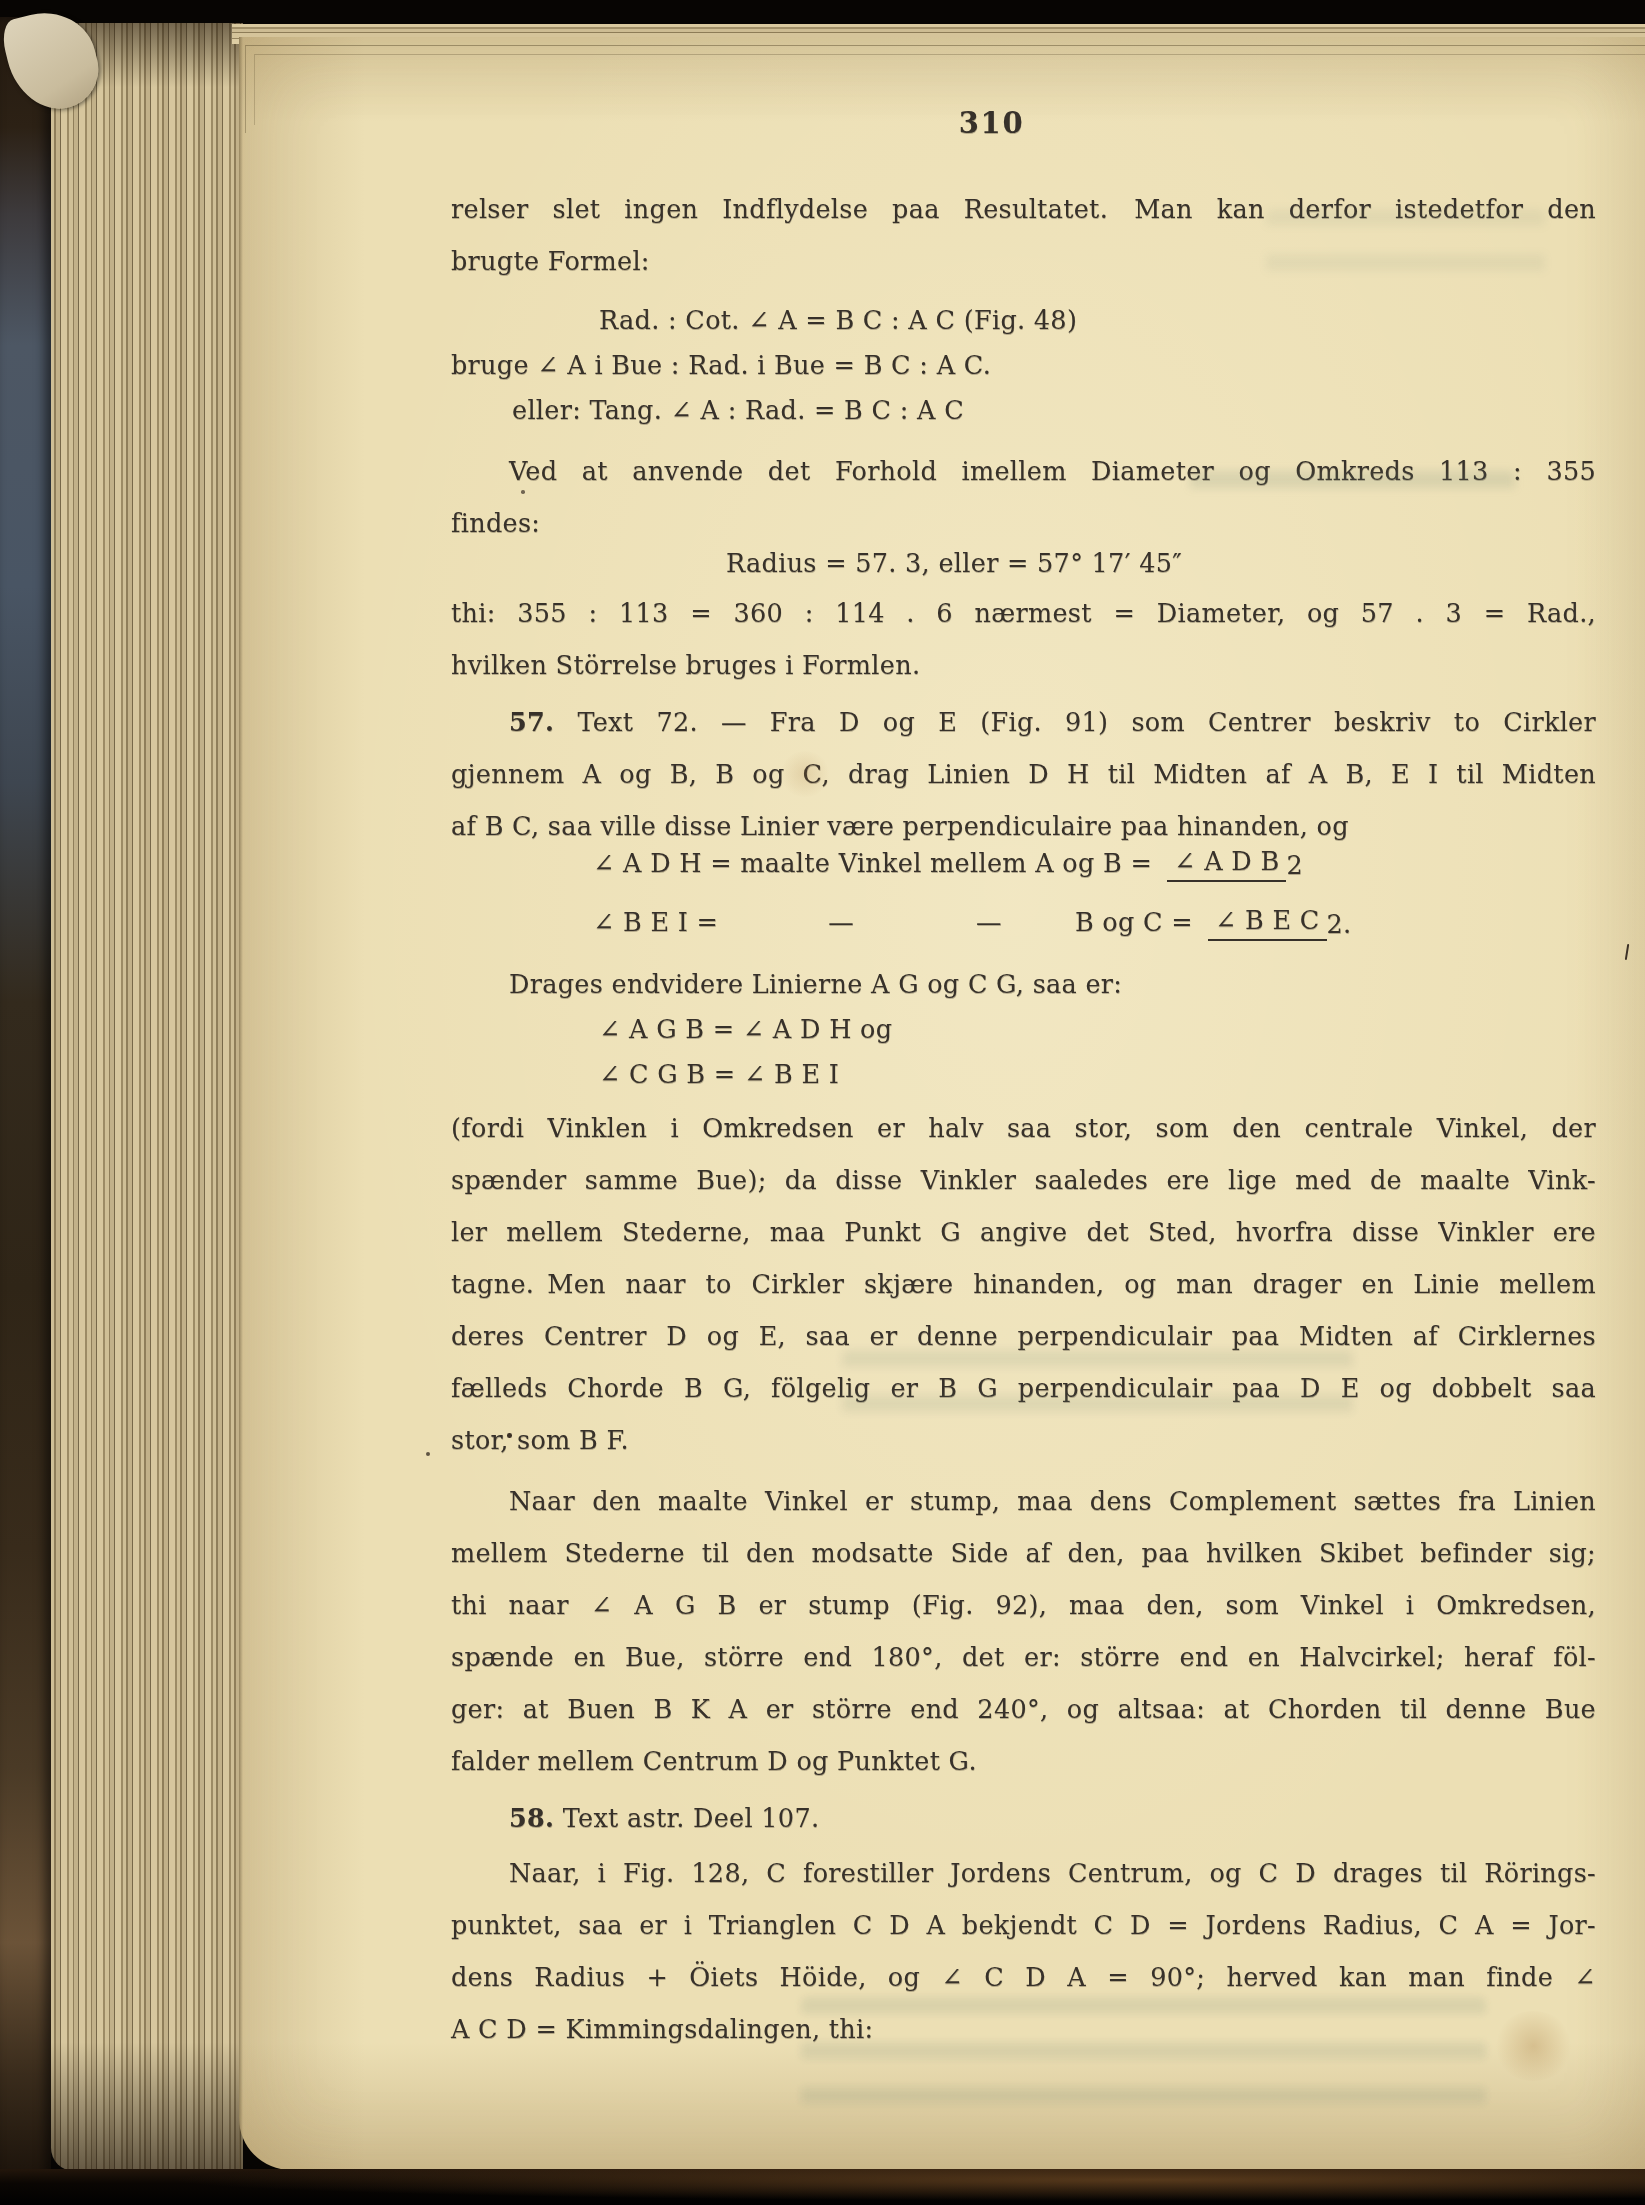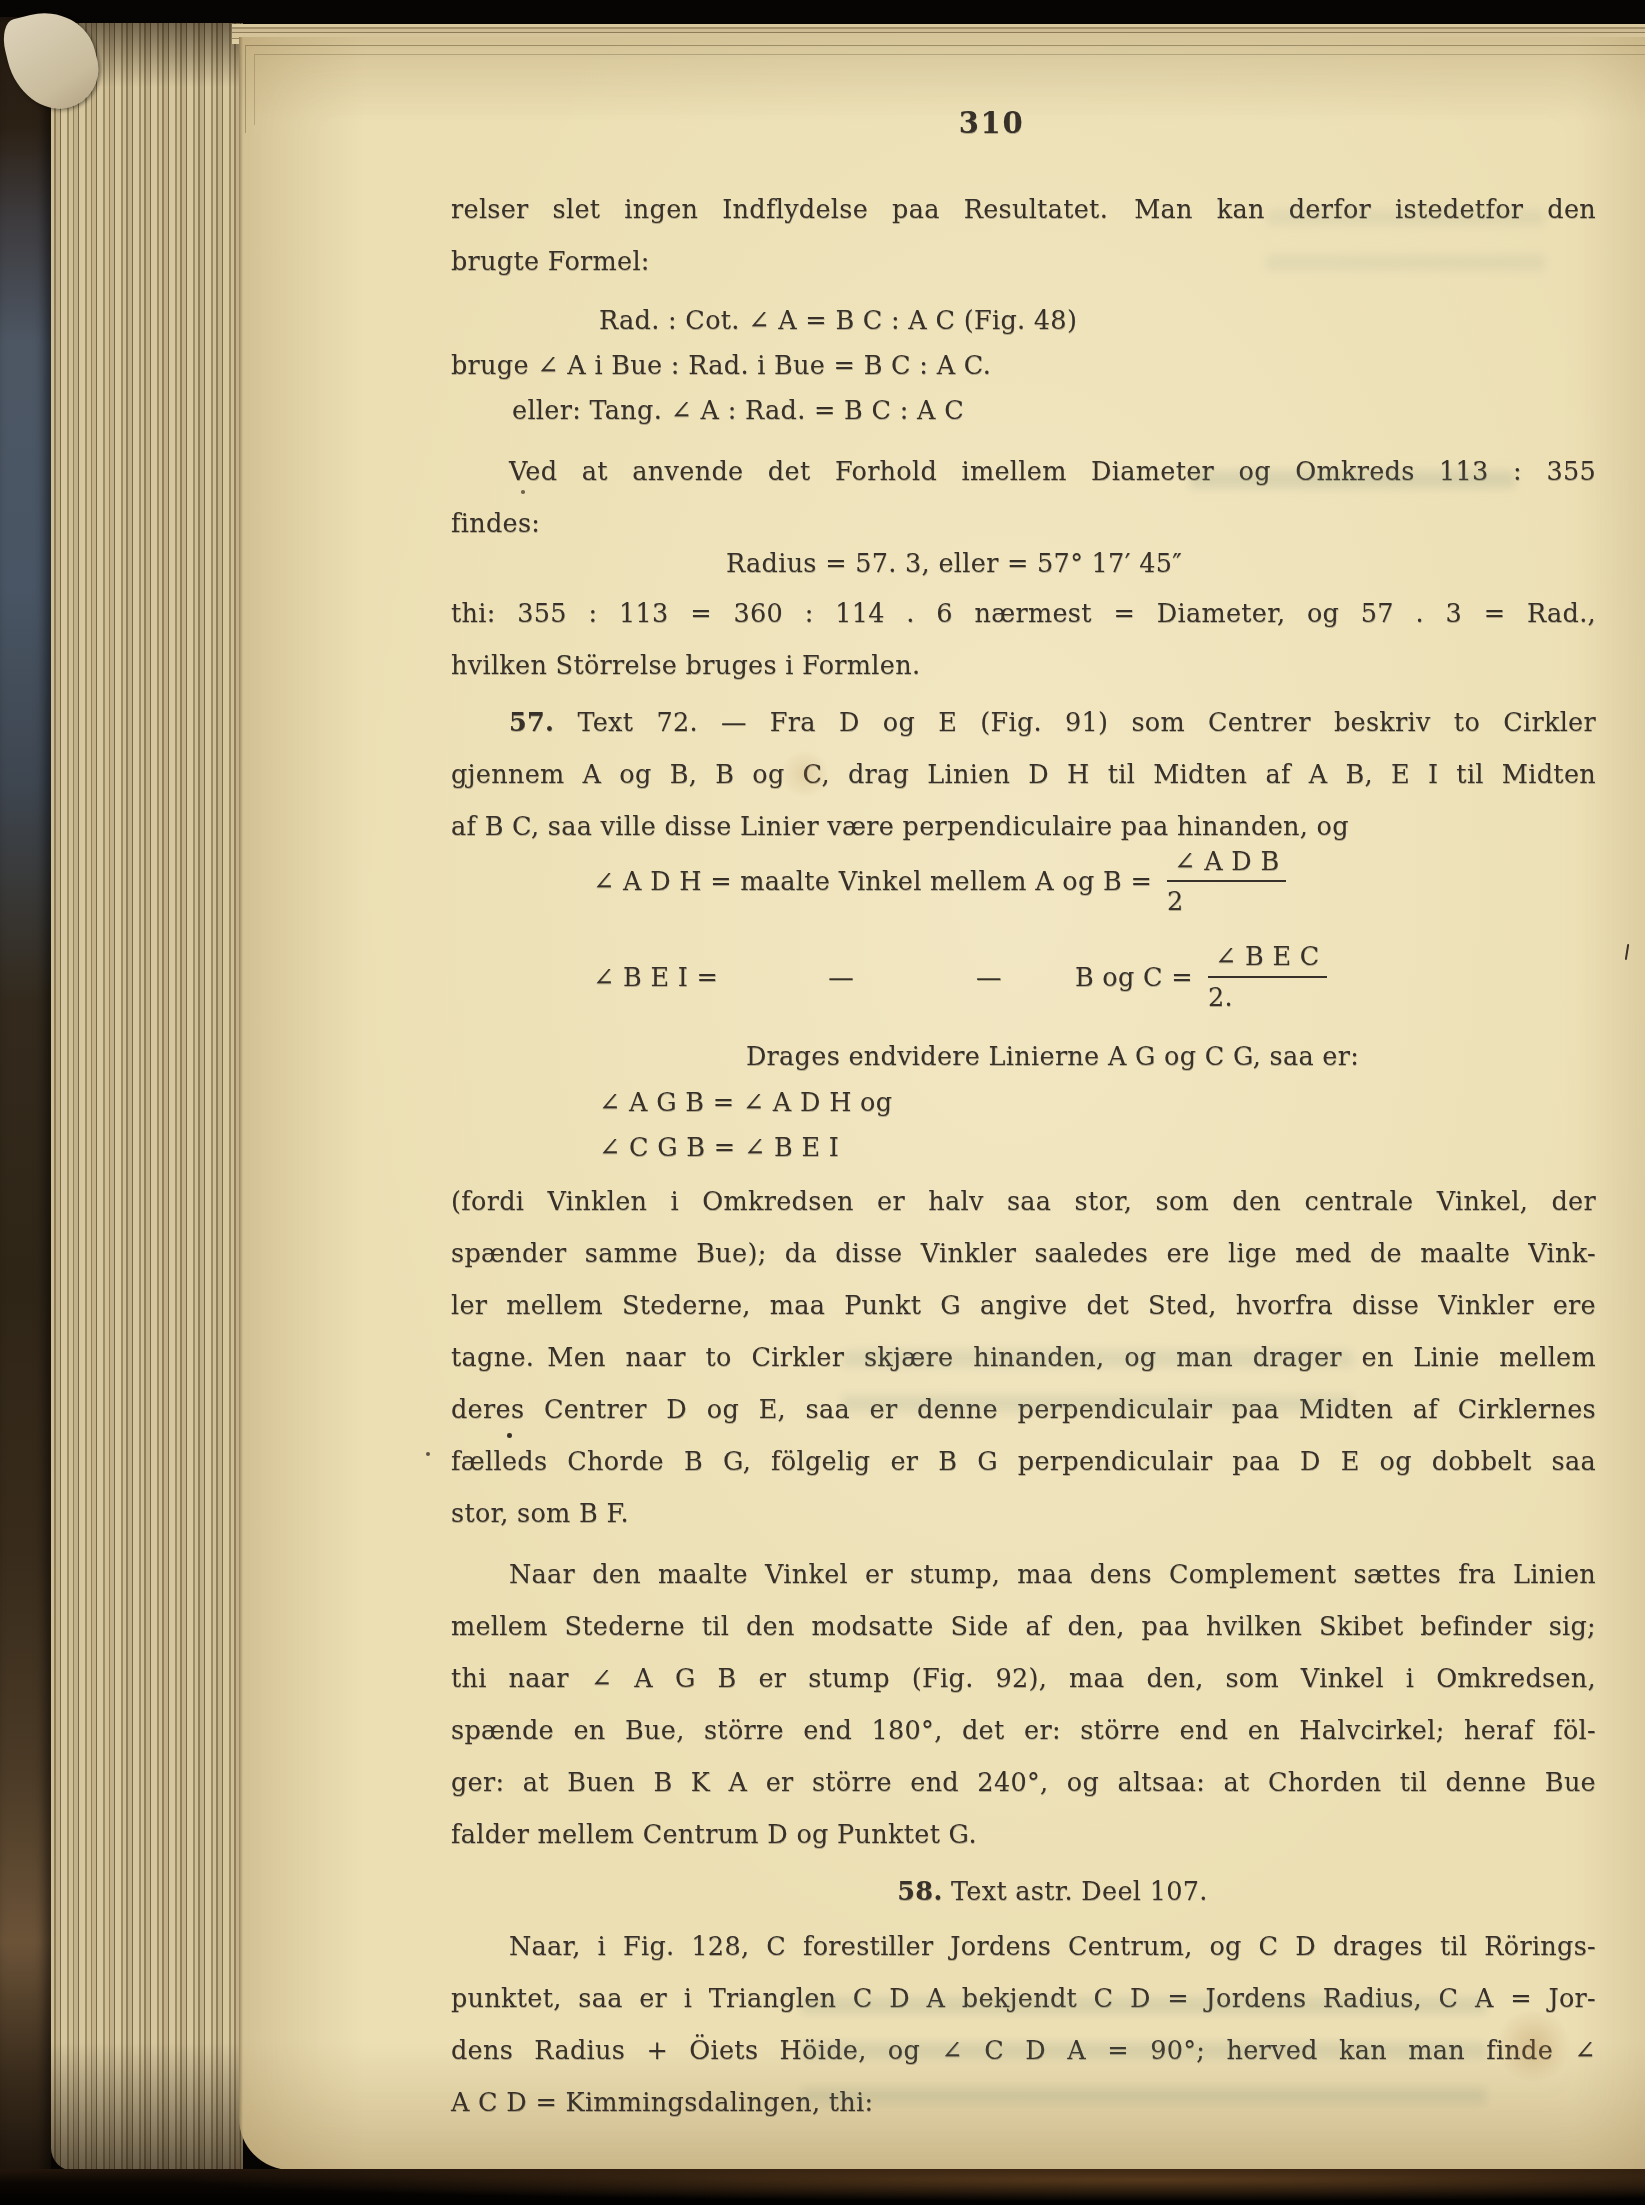--- a/index.html
+++ b/index.html
@@ -104,34 +104,34 @@
   .content{
     position:absolute;left:212px;top:0;width:1145px;
     padding-top:60px;
     color:var(--ink,#37312a);
     font-size:25.5px;
     letter-spacing:0.3px;
     text-shadow:0.3px 0.5px 0.4px rgba(45,36,26,0.30);
   }
   .line{line-height:52px;min-height:52px;}
   .j{text-align:justify;text-align-last:justify;text-justify:inter-word;}
-  .ind{text-indent:58px;text-align:center;}
+  .ind{text-indent:58px;}
   .pageno{text-align:center;padding-right:64px;font-weight:bold;font-size:29px;letter-spacing:1.7px;line-height:53px;}
   .formula{line-height:45px;min-height:45px;}
   .p-rad{padding-left:148px;}
   .p-eller{padding-left:61px;}
   .f-center{text-align:center;padding-right:139px;}
   .secnum{font-weight:bold;}
   .eqrow{display:flex;align-items:center;padding-left:142px;}
   .eq-gap1{margin-right:110px;}
   .eq-gap2{margin-right:122px;}
   .eq-gap3{margin-right:73px;}
   .eq-mid{margin-right:15px;}
   .eq-lhs{margin-right:15px;}
-  .frac{display:inline-flex;flex-direction:column;align-items:flex-start;}
+  .frac{display:inline-flex;flex-direction:row;align-items:flex-end;}
   .frac .num{line-height:34px;padding:0 7px 2.3px 7px;border-bottom:2.3px solid var(--ink,#37312a);}
   .frac .den{line-height:34px;padding-top:2.3px;}
   .mt-para1{margin-top:33px;}
   .mt-forms{margin-top:10.5px;}
   .mt-ved{margin-top:12.8px;}
   .mt-radius{margin-top:-8.1px;}
   .mt-thi{margin-top:1.2px;}
   .mt-57{margin-top:4.6px;}
   .mt-eq1{margin-top:-8.1px;}
   .mt-eq2{margin-top:21px;}

